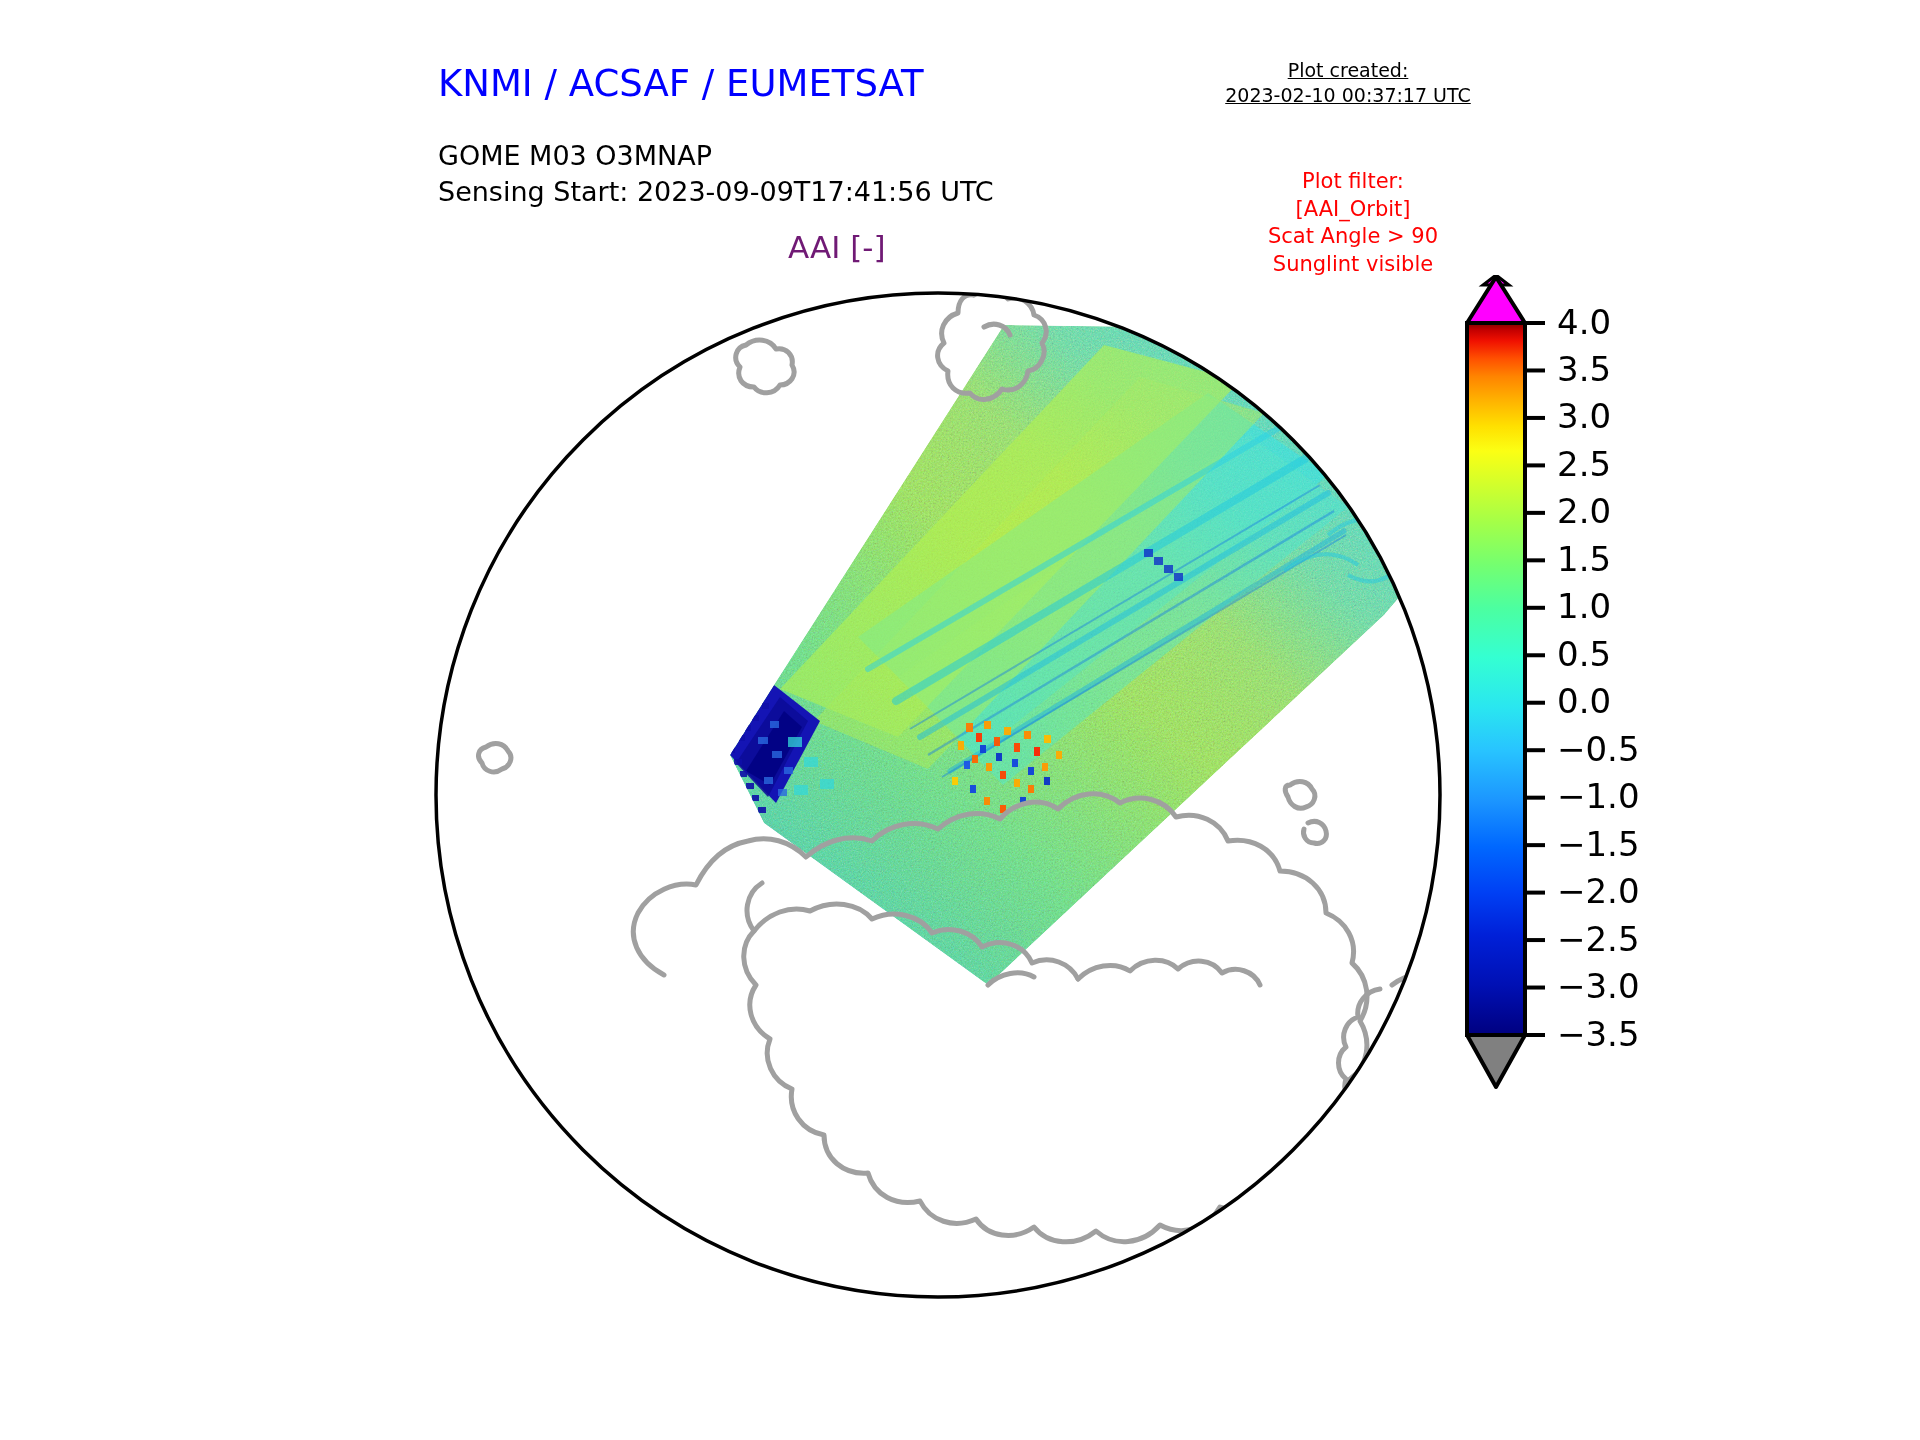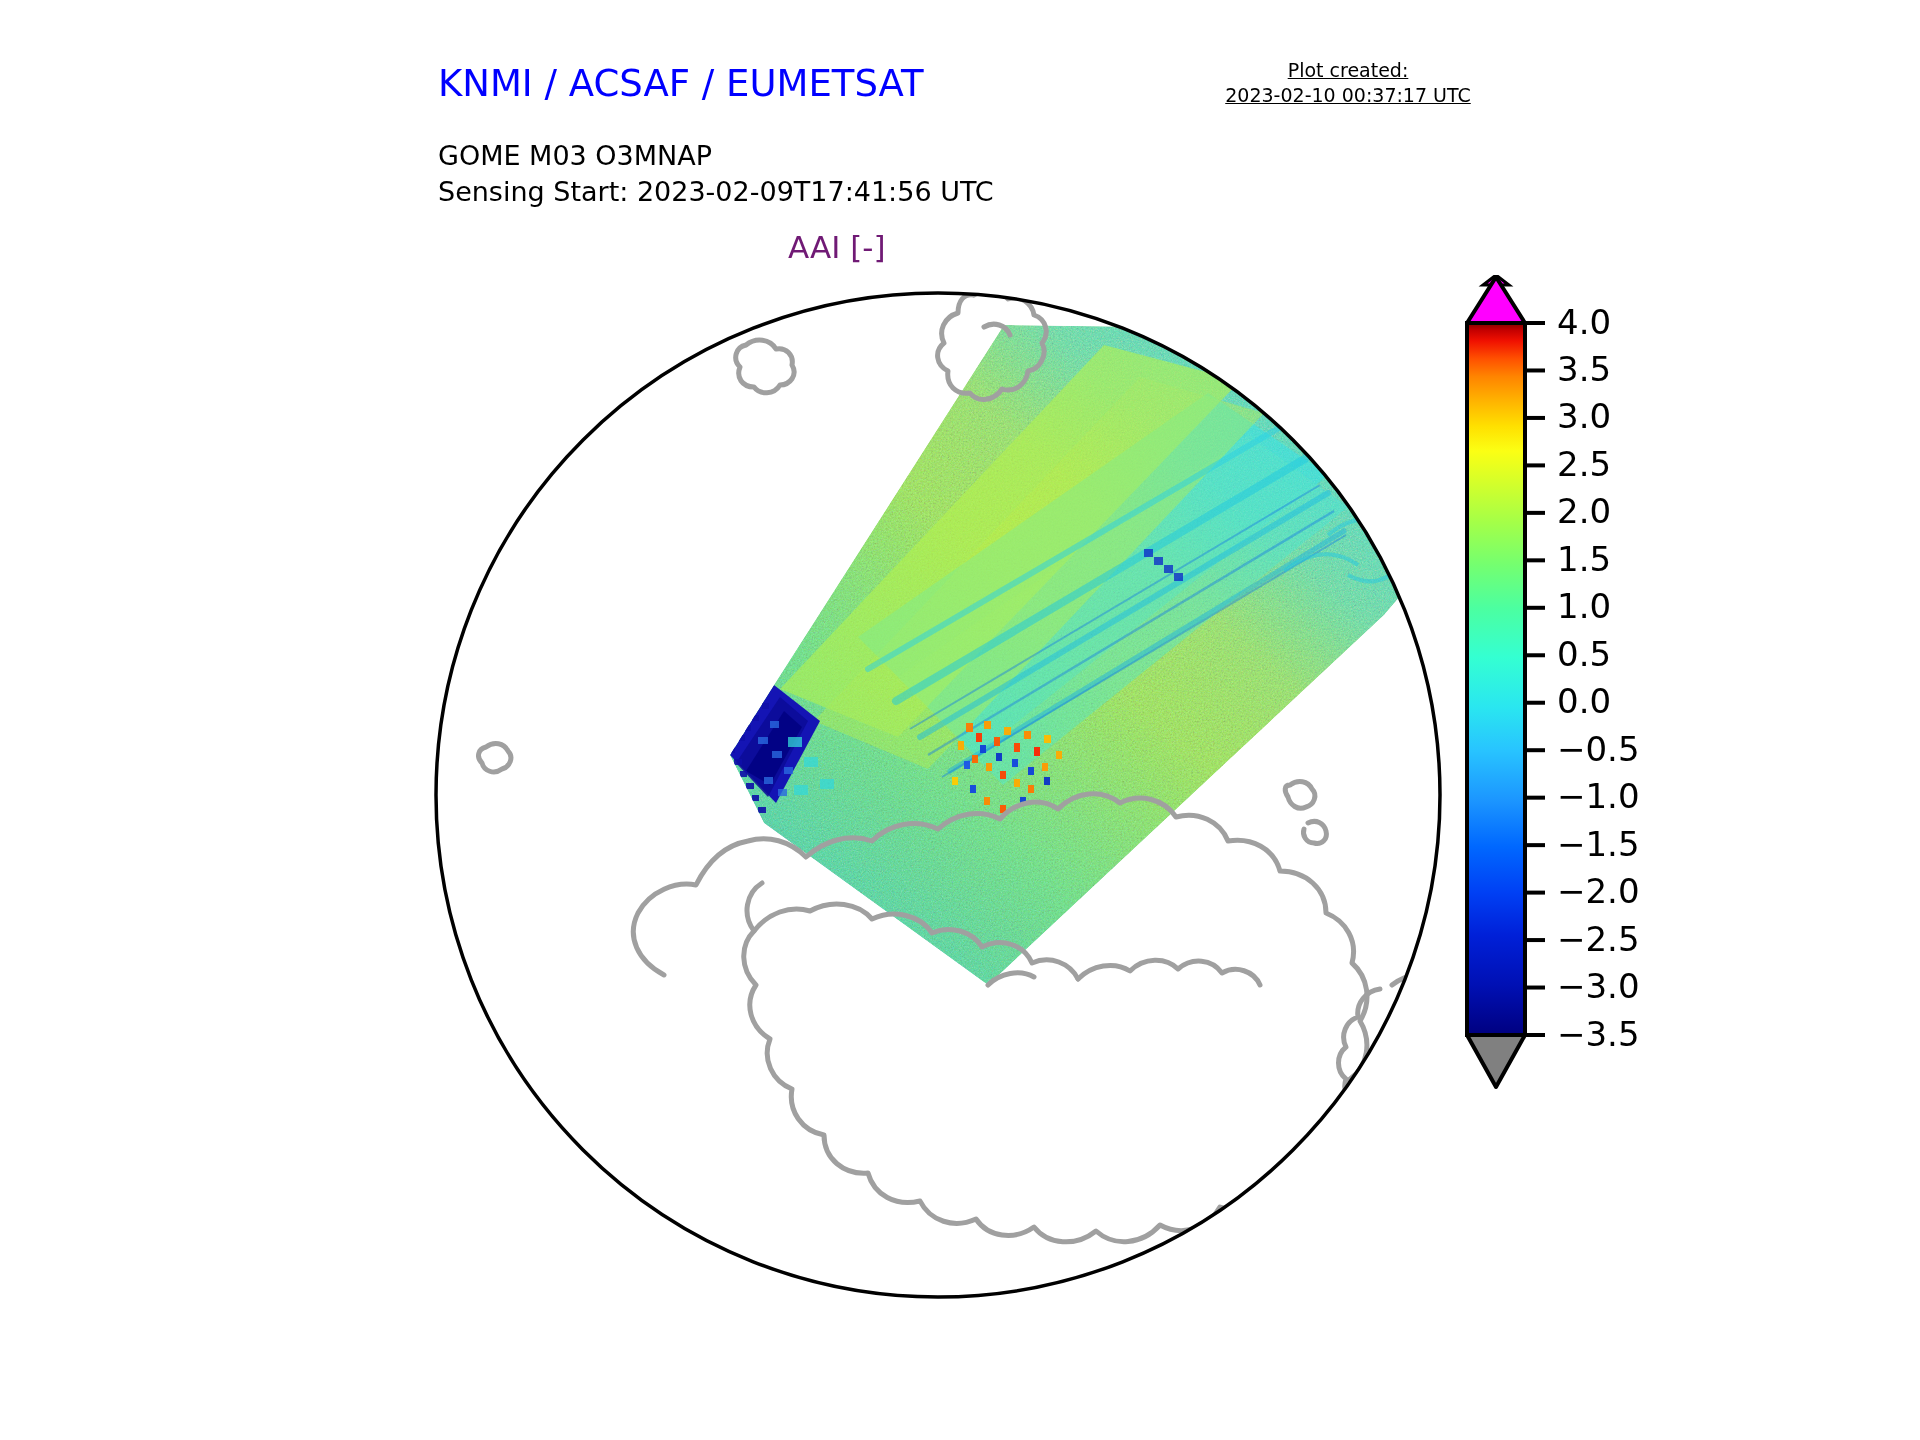--- a/index.html
+++ b/index.html
@@ -101,25 +101,31 @@
 
   <div id="org-title">KNMI / ACSAF / EUMETSAT</div>
 
   <div id="created-block">
     <div>Plot created:</div>
     <div>2023-02-10 00:37:17 UTC</div>
   </div>
 
   <div id="product-block">
     <div>GOME M03 O3MNAP</div>
-    <div>Sensing Start: 2023-02-09T17:41:56 UTC</div>
+    <div>Sensing Start: 2023-09-09T17:41:56 UTC</div>
   </div>
 
   <div id="var-label">AAI [-]</div>
 
+  <div id="filter-block">
+    <div>Plot filter:</div>
+    <div>[AAI_Orbit]</div>
+    <div>Scat Angle &gt; 90</div>
+    <div>Sunglint visible</div>
+  </div>
 
   <div id="map-area">
     <svg id="map-svg" viewBox="0 0 1020 1020">
       <defs>
         <clipPath id="globeClip">
           <circle cx="510" cy="510" r="502"></circle>
         </clipPath>
 
         <linearGradient id="swathGrad" x1="0" y1="1" x2="1" y2="0">
           <stop offset="0.00" stop-color="#1b1bc8"></stop>

